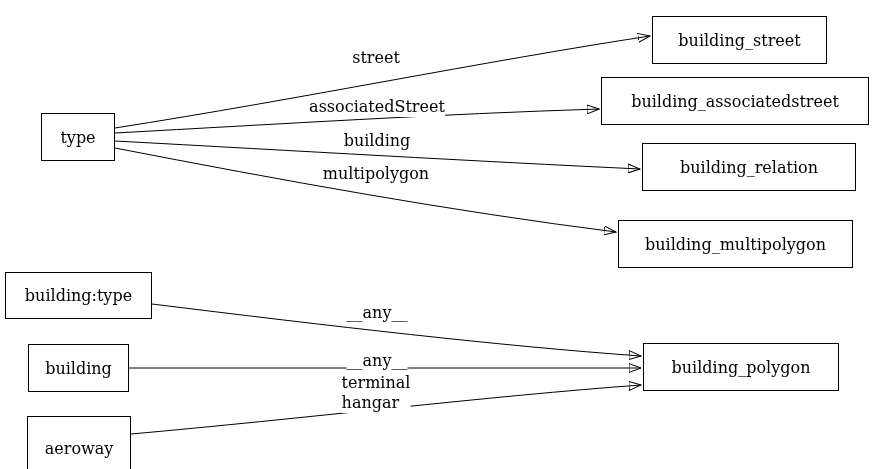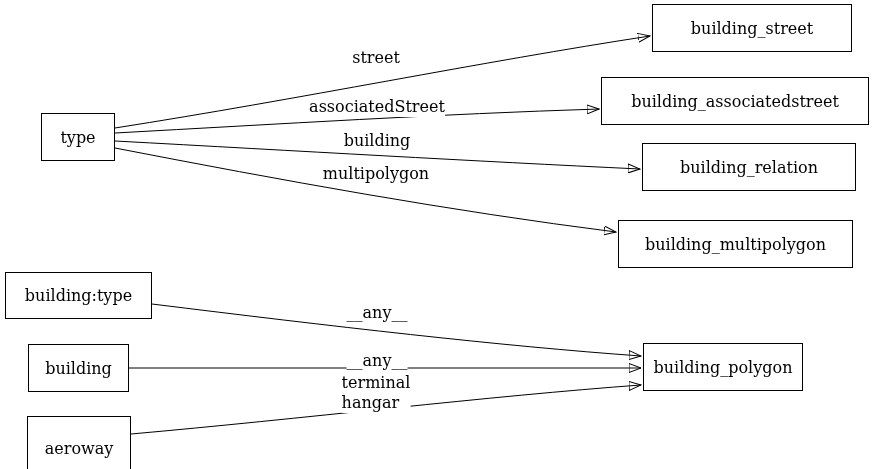--- a/index.html
+++ b/index.html
@@ -66,21 +66,21 @@
     <path d="M115,148 C280,180 450,211 616,232" marker-end="url(#arrow)"></path>
     <path d="M152,304 C330,326 500,346 641,356" marker-end="url(#arrow)"></path>
     <path d="M129,368 L641,368" marker-end="url(#arrow)"></path>
     <path d="M131,434 C300,419 490,396 641,385" marker-end="url(#arrow)"></path>
   </svg>
 
   <div class="node" style="left:41px;top:113px;width:74px;height:48px">
     <span>type</span>
   </div>
 
-  <div class="node" style="left:652px;top:4px;width:200px;height:48px">
+  <div class="node" style="left:652px;top:16px;width:175px;height:48px">
     <span>building_street</span>
   </div>
 
   <div class="node" style="left:601px;top:77px;width:268px;height:48px">
     <span>building_associatedstreet</span>
   </div>
 
   <div class="node" style="left:642px;top:143px;width:214px;height:48px">
     <span>building_relation</span>
   </div>
@@ -94,21 +94,21 @@
   </div>
 
   <div class="node" style="left:28px;top:344px;width:101px;height:48px">
     <span>building</span>
   </div>
 
   <div class="node" style="left:27px;top:416px;width:104px;height:64px">
     <span>aeroway</span>
   </div>
 
-  <div class="node" style="left:643px;top:343px;width:160px;height:48px">
+  <div class="node" style="left:643px;top:343px;width:196px;height:48px">
     <span>building_polygon</span>
   </div>
 
   <span class="edge-label" style="left:376px;top:48px">street</span>
   <span class="edge-label" style="left:377px;top:97px">associatedStreet</span>
   <span class="edge-label" style="left:377px;top:131px">building</span>
   <span class="edge-label" style="left:376px;top:164px">multipolygon</span>
   <span class="edge-label" style="left:377px;top:303px">__any__</span>
   <span class="edge-label" style="left:377px;top:351px">__any__</span>
   <span class="edge-label" style="left:376px;top:373px">terminal

